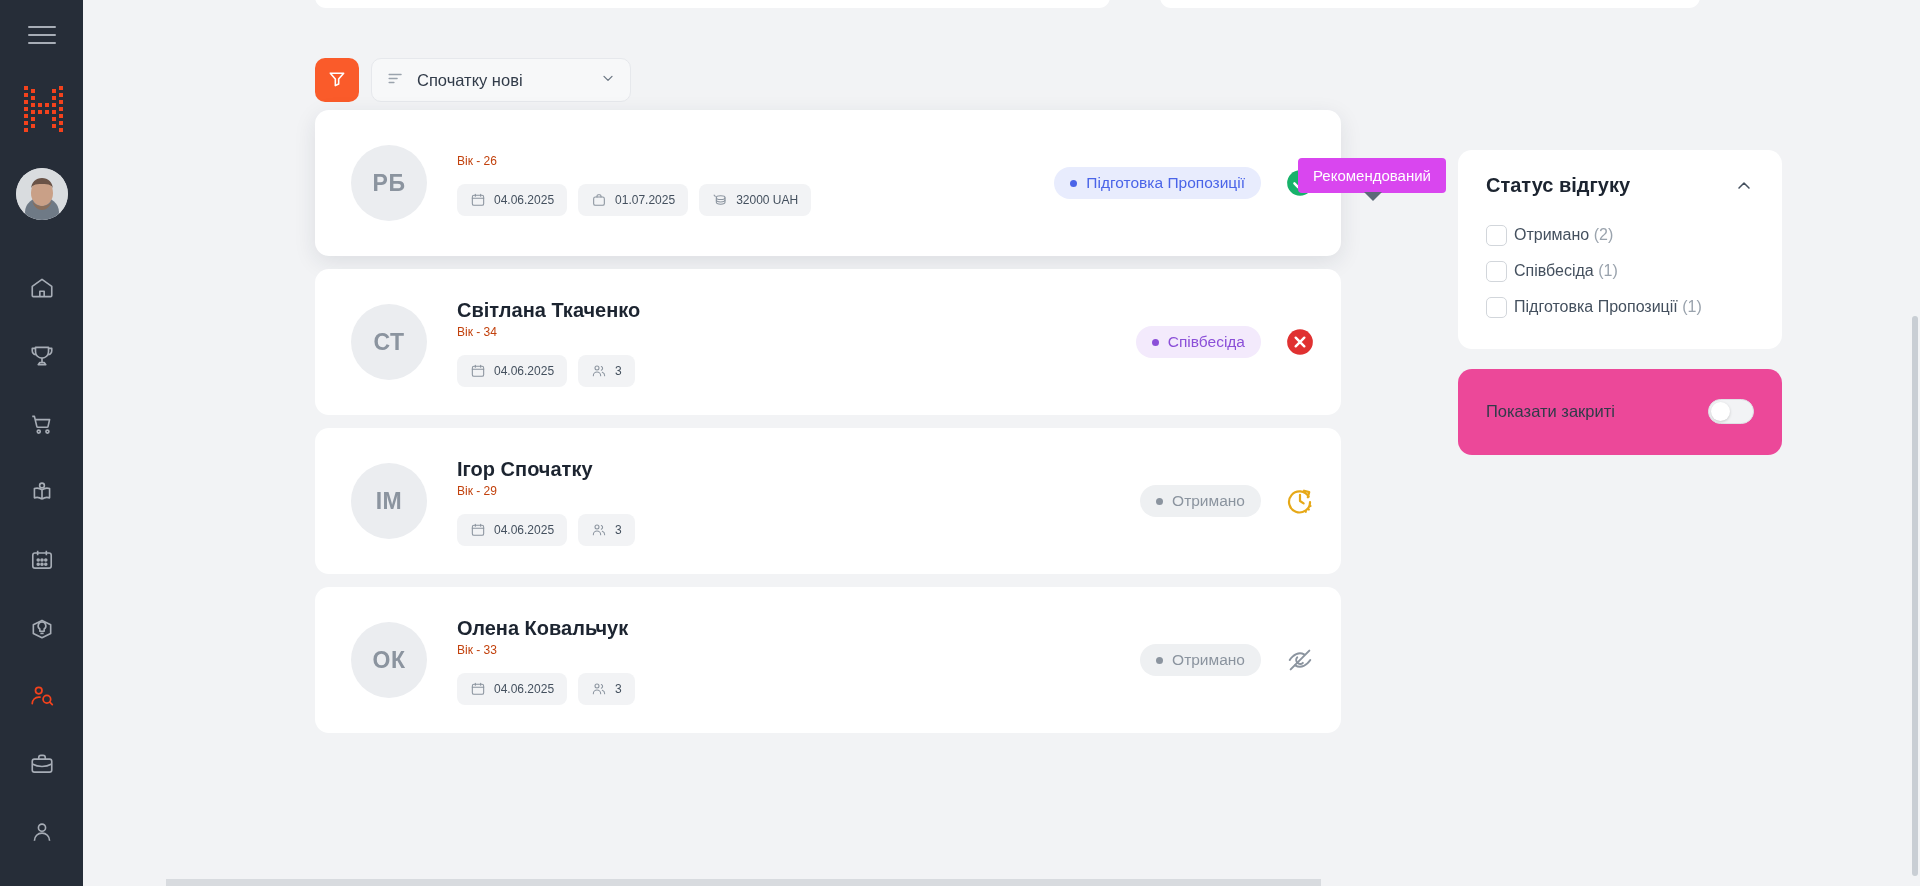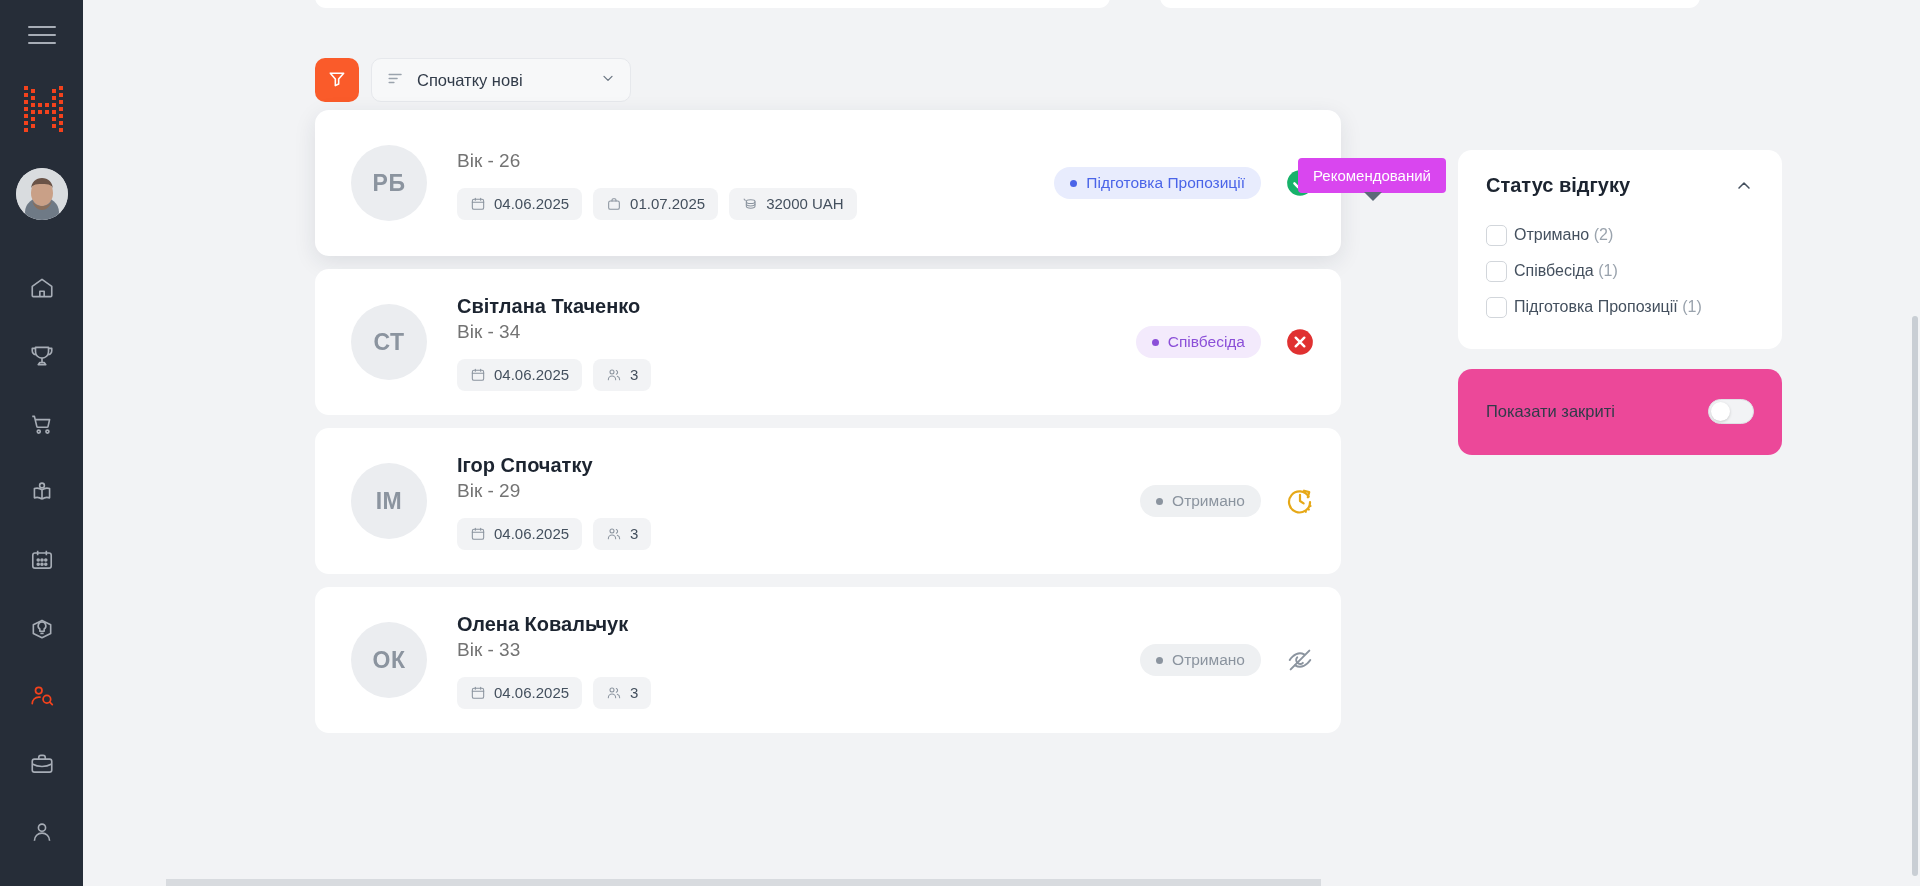--- a/index.html
+++ b/index.html
@@ -92,26 +92,26 @@
 
   .card-avatar {
     width: 76px; height: 76px; border-radius: 50%;
     background: #ebedf0; color: #8b949f;
     font-size: 23px; font-weight: 700; letter-spacing: .5px;
     display: flex; align-items: center; justify-content: center;
     flex: 0 0 76px;
   }
   .card-body { margin-left: 30px; flex: 1 1 auto; }
   .card-name { font-size: 20px; font-weight: 700; color: #1c2430; line-height: 1.2; }
-  .card-age { font-size: 19px; color: #737373; margin-top: 3px; }
+  .card-age { font-size: 12px; color: #c2410c; margin-top: 3px; }
   .chips { display: flex; gap: 11px; margin-top: 16px; }
   .chip {
     height: 32px; border-radius: 8px; background: #f2f3f5;
     display: flex; align-items: center; gap: 8px;
-    padding: 0 13px; font-size: 15px; color: #44505e;
+    padding: 0 13px; font-size: 12px; color: #44505e;
   }
   .chip svg { display: block; flex: 0 0 auto; }
 
   .card-right { display: flex; align-items: center; gap: 24px; margin-left: auto; }
   .status-pill {
     height: 32px; border-radius: 16px;
     display: flex; align-items: center; gap: 9px;
     padding: 0 16px; font-size: 15.5px; font-weight: 500;
     white-space: nowrap;
   }

